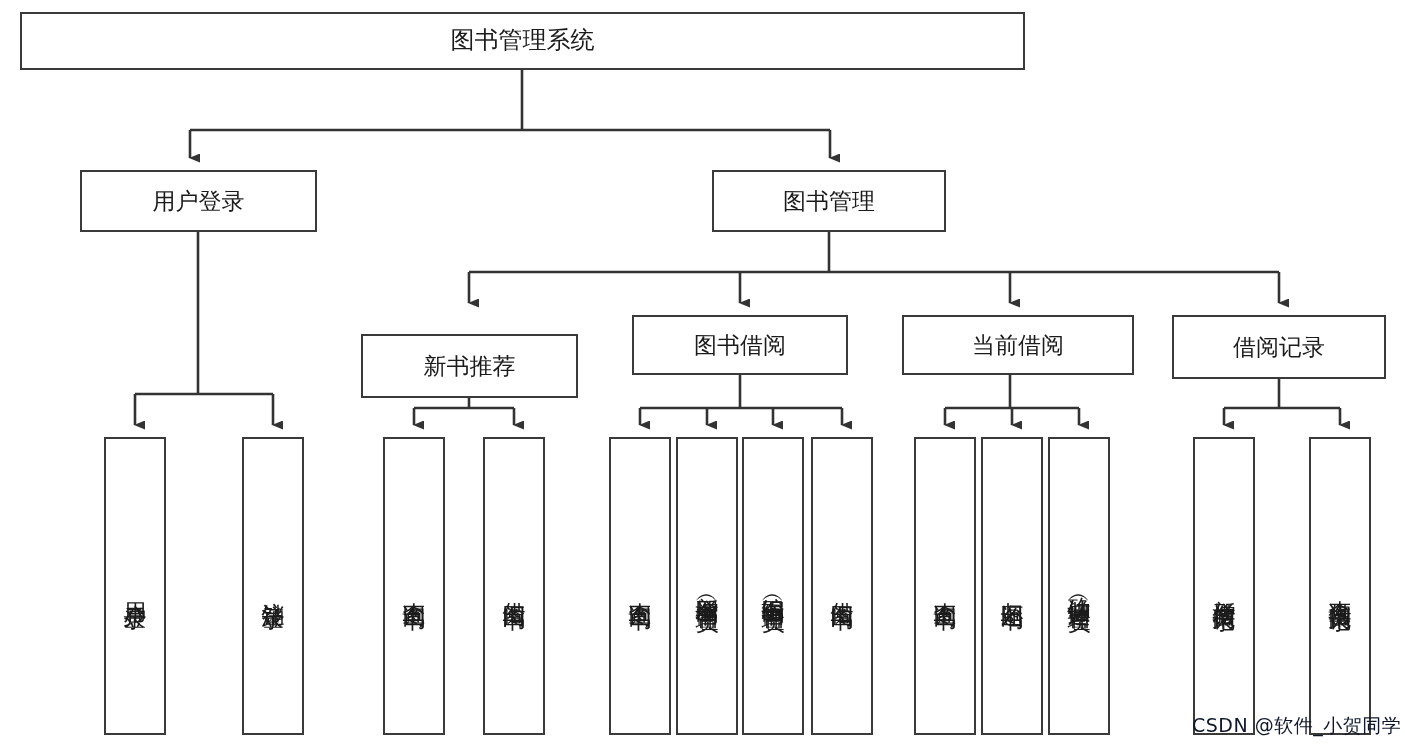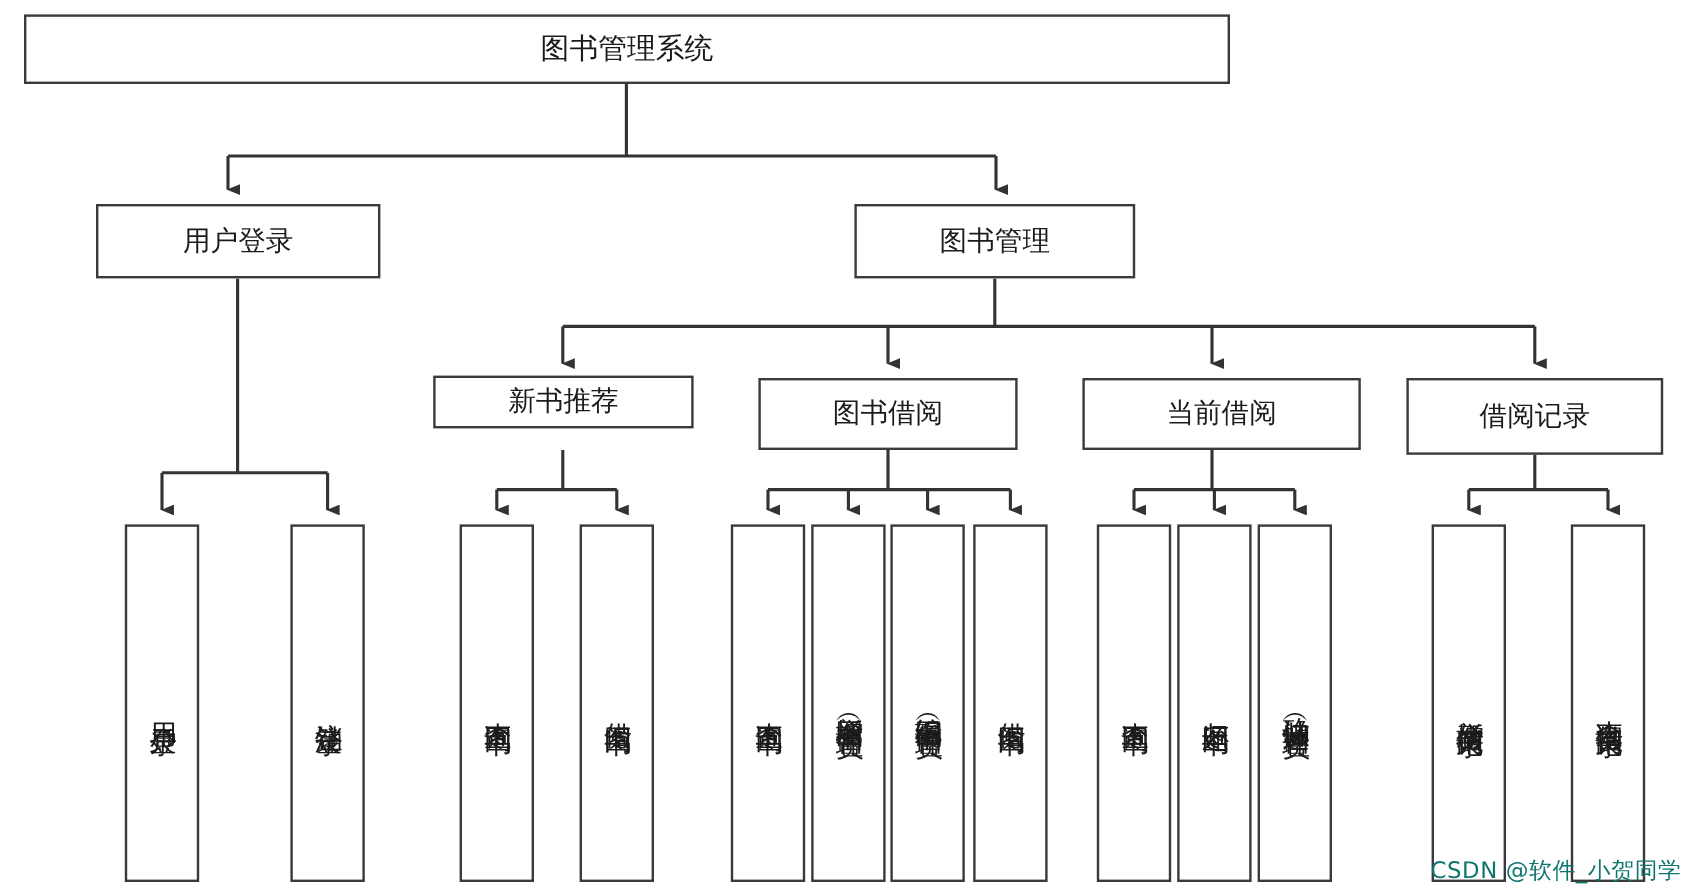--- a/index.html
+++ b/index.html
@@ -60,21 +60,21 @@
     text-orientation: upright;
     font-size: 23px;
     letter-spacing: 2px;
     line-height: 1;
     white-space: nowrap;
     text-align: center;
   }
   .watermark {
     position: absolute;
     font-size: 19px;
-    color: #0f766e;
+    color: #0f172a;
     letter-spacing: 0.5px;
     white-space: nowrap;
     user-select: none;
   }
 </style>
 </head>
 <body>
 
 <div id="canvas">
 
@@ -132,21 +132,21 @@
     <span class="label">图书管理系统</span>
   </div>
 
   <div class="node horiz" style="left:80px; top:170px; width:237px; height:62px;">
     <span class="label">用户登录</span>
   </div>
   <div class="node horiz" style="left:712px; top:170px; width:234px; height:62px;align-items:center;">
     <span class="label">图书管理</span>
   </div>
 
-  <div class="node horiz" style="left:361px; top:313px; width:217px; height:44px;">
+  <div class="node horiz" style="left:361px; top:334px; width:217px; height:64px;">
     <span class="label">新书推荐</span>
   </div>
   <div class="node horiz" style="left:632px; top:315px; width:216px; height:60px;">
     <span class="label">图书借阅</span>
   </div>
   <div class="node horiz" style="left:902px; top:315px; width:232px; height:60px;">
     <span class="label">当前借阅</span>
   </div>
   <div class="node horiz" style="left:1172px; top:315px; width:214px; height:64px;">
     <span class="label">借阅记录</span>

